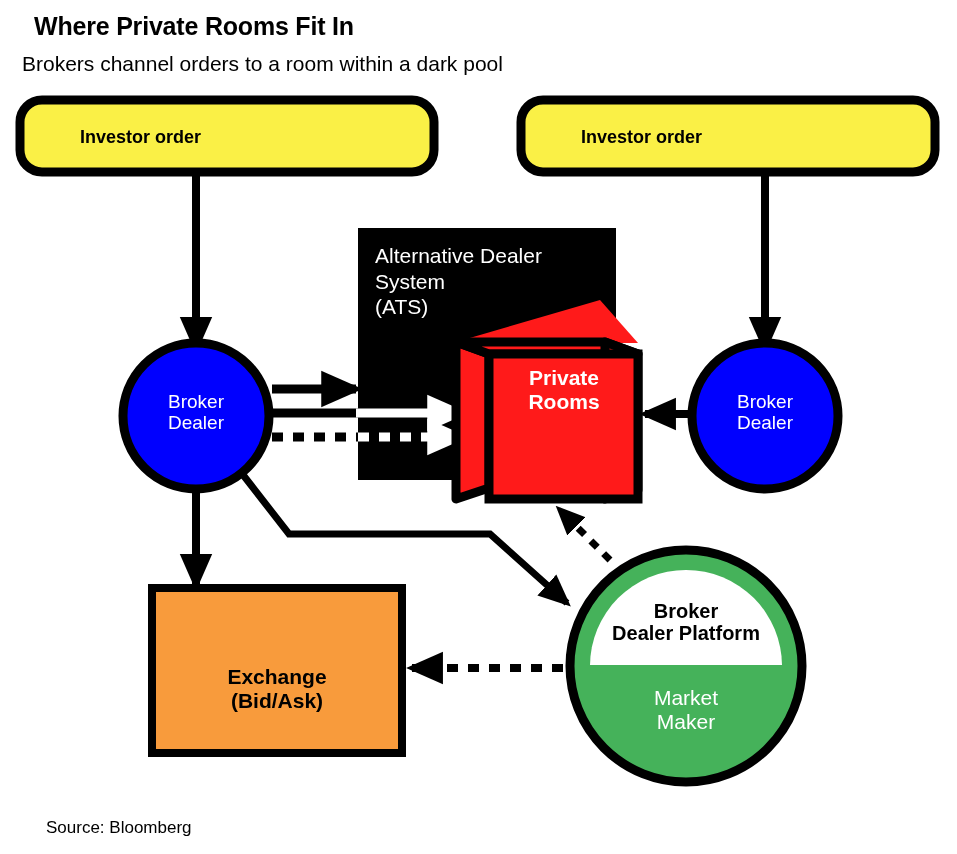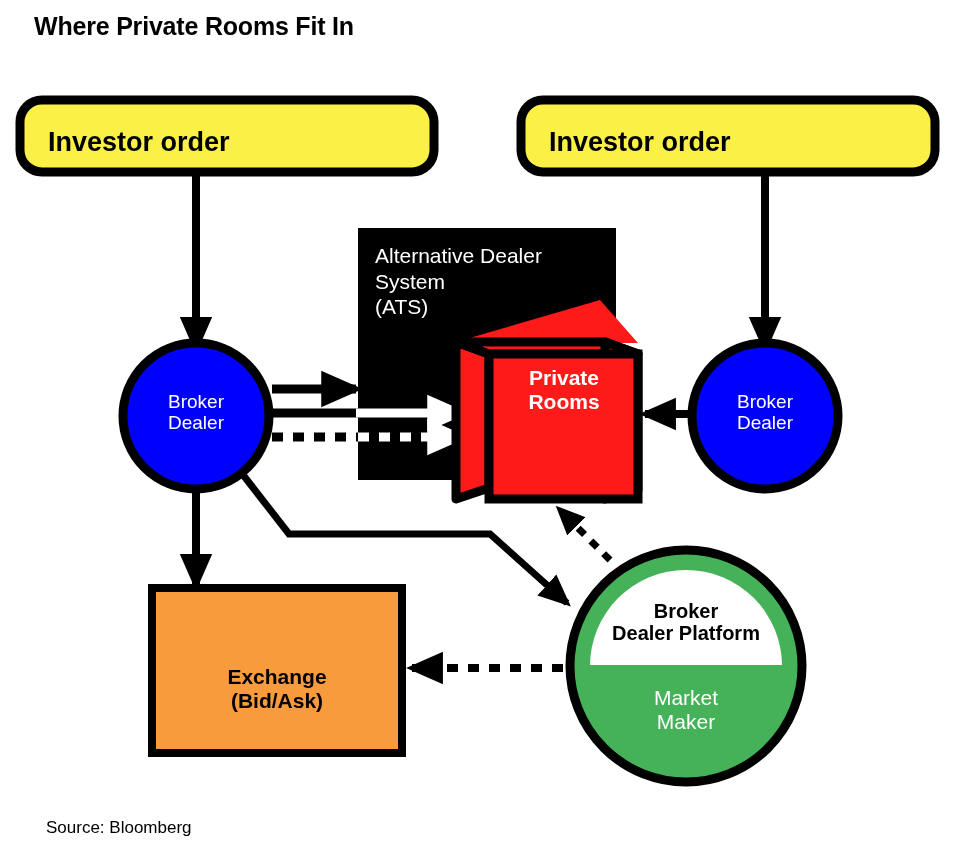--- a/index.html
+++ b/index.html
@@ -63,24 +63,25 @@
 
   
   .node-label {
     position: absolute;
     pointer-events: none;
     text-align: center;
     line-height: 1.12;
   }
 
   .yellow-box-label {
-    font-size: 27px;
+    font-size: 18px;
     font-weight: bold;
     color: #000000;
     text-align: left;
+    margin-left: 32px;
   }
   .circle-label {
     font-size: 19px;
     font-weight: normal;
     color: #ffffff;
   }
   .ats-label {
     font-size: 21px;
     font-weight: normal;
     color: #ffffff;
@@ -109,20 +110,21 @@
     font-weight: normal;
     color: #ffffff;
   }
 </style>
 </head>
 <body>
 
 <div id="page">
 
   <div class="title">Where Private Rooms Fit In</div>
+  <div class="subtitle">Brokers channel orders to a room within a dark pool</div>
 
   <svg id="diagram" viewBox="0 0 957 854" width="957" height="854" xmlns="http://www.w3.org/2000/svg">
     <defs>
       <marker id="arrowBlack" viewBox="0 0 10 10" refX="8.4" refY="5" markerWidth="4.6" markerHeight="4.6" orient="auto-start-reverse">
         <path d="M 0 0.6 L 10 5 L 0 9.4 z" fill="#000000"></path>
       </marker>
       <marker id="arrowWhite" viewBox="0 0 10 10" refX="8.4" refY="5" markerWidth="4.6" markerHeight="4.6" orient="auto-start-reverse">
         <path d="M 0 0.6 L 10 5 L 0 9.4 z" fill="#ffffff"></path>
       </marker>
       <marker id="arrowBlackSm" viewBox="0 0 10 10" refX="8.4" refY="5" markerWidth="4.2" markerHeight="4.2" orient="auto-start-reverse">

